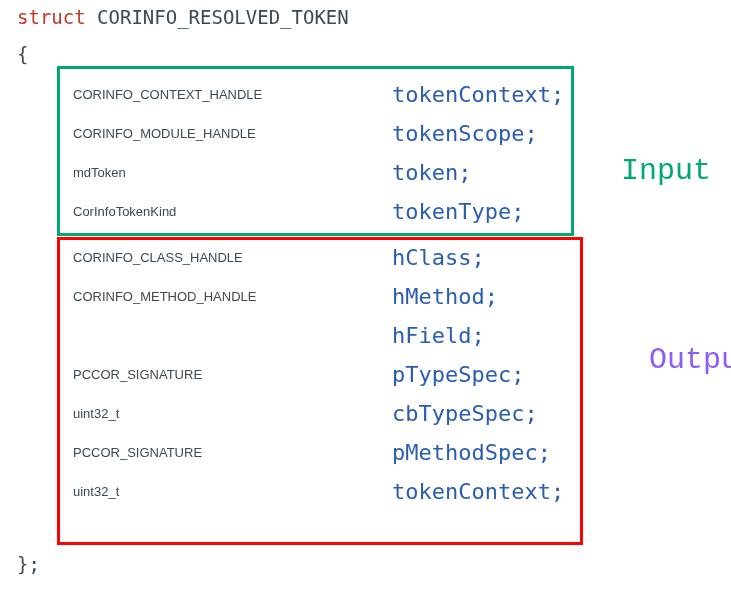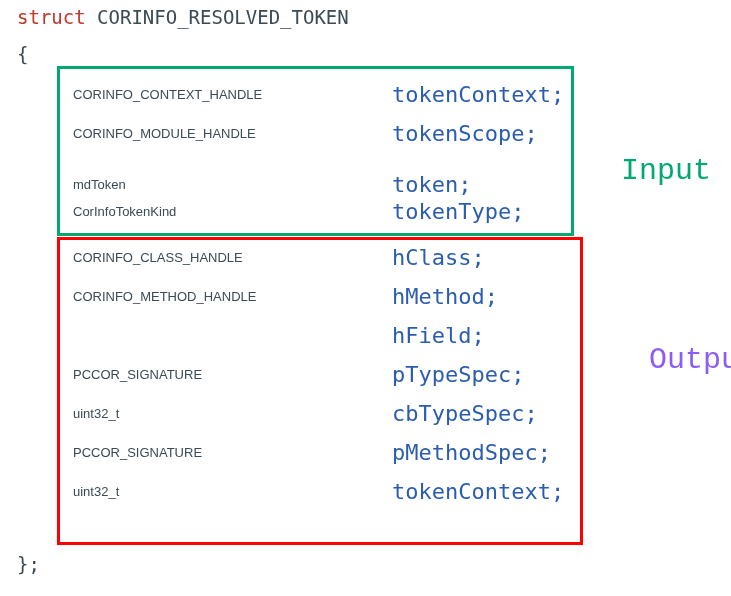--- a/index.html
+++ b/index.html
@@ -137,21 +137,21 @@
   <div class="group-label" id="output-label">Output</div>
 
   <div class="field-row" style="top:82px">
     <span class="field-type">CORINFO_CONTEXT_HANDLE</span>
     <span class="field-name">tokenContext;</span>
   </div>
   <div class="field-row" style="top:121px">
     <span class="field-type">CORINFO_MODULE_HANDLE</span>
     <span class="field-name">tokenScope;</span>
   </div>
-  <div class="field-row" style="top:172px">
+  <div class="field-row" style="top:160px">
     <span class="field-type">mdToken</span>
     <span class="field-name">token;</span>
   </div>
   <div class="field-row" style="top:199px">
     <span class="field-type">CorInfoTokenKind</span>
     <span class="field-name">tokenType;</span>
   </div>
   <div class="field-row" style="top:245px">
     <span class="field-type">CORINFO_CLASS_HANDLE</span>
     <span class="field-name">hClass;</span>

